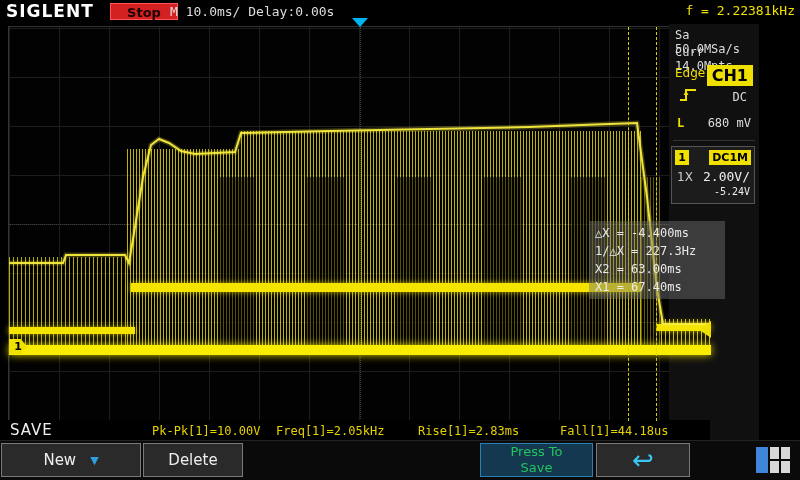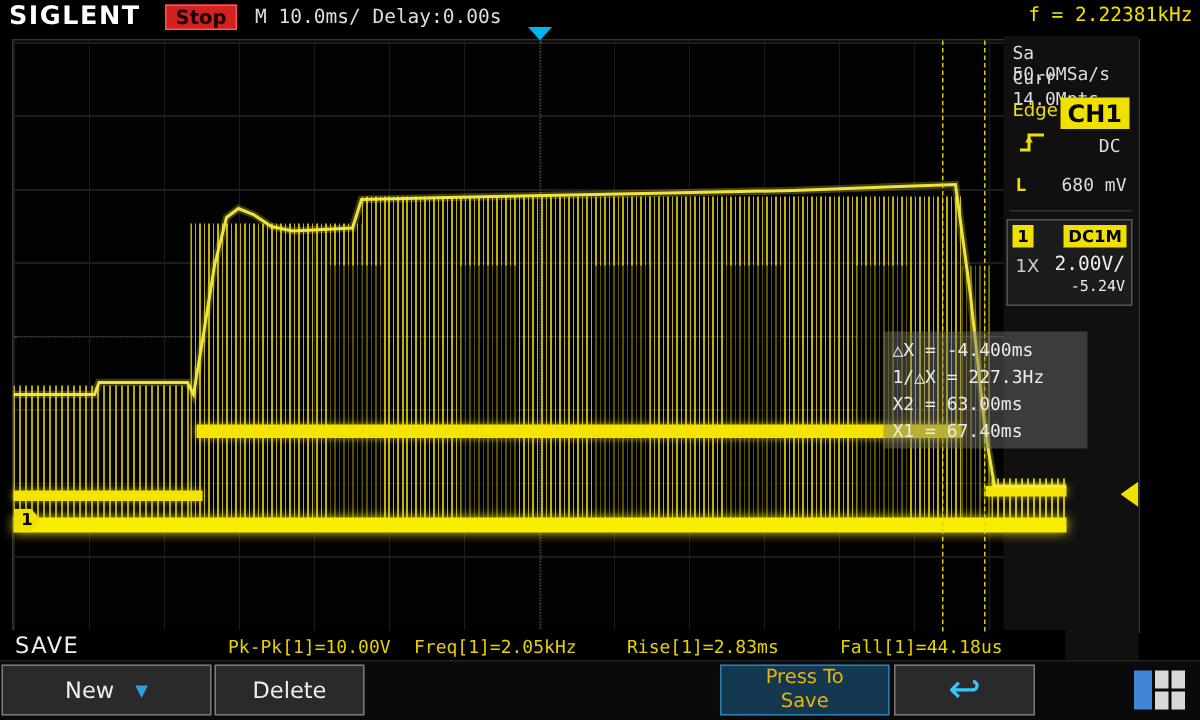--- a/index.html
+++ b/index.html
@@ -3,34 +3,34 @@
 <meta charset="utf-8">
 <style>
   html,body { margin:0; padding:0; background:#000; }
   .screen { position:relative; width:800px; height:480px; background:#000; overflow:hidden;
             font-family:"DejaVu Sans", sans-serif; }
 
   
   .topbar { position:absolute; left:0; top:0; width:800px; height:24px; background:#000; }
   .logo { position:absolute; left:6px; top:1px; color:#fff; font-weight:bold; font-size:17px;
           letter-spacing:1px; }
-  .stopbadge { position:absolute; left:110px; top:3px; width:48px; height:17px; background:#d32020;
+  .stopbadge { position:absolute; left:110px; top:3px; width:68px; height:17px; background:#d32020;
                color:#1a0000; font-size:13px; font-weight:bold; text-align:center; line-height:17px;
                border:1px solid #f55; box-sizing:border-box; }
   .tbreadout { position:absolute; left:170px; top:4px; color:#ddd; font-size:13px;
                font-family:"DejaVu Sans Mono", monospace; }
   .freqreadout { position:absolute; right:5px; top:3px; color:#f0e000; font-size:13px;
                  font-family:"DejaVu Sans Mono", monospace; }
 
   
   .plot { position:absolute; left:8px; top:26px; width:702px; height:394px; background:#020202;
           border:1px solid #333; box-sizing:content-box;
           background-image:
             repeating-linear-gradient(90deg, #1d1d1d 0 1px, transparent 1px 50px),
-            repeating-linear-gradient(0deg, #1d1d1d 0 1px, transparent 1px 49px); padding-left: 48px; }
+            repeating-linear-gradient(0deg, #1d1d1d 0 1px, transparent 1px 49px); }
   .plot::before { content:""; position:absolute; left:351px; top:0; bottom:0; border-left:1px dotted #3d3d3d; }
   .plot::after  { content:""; position:absolute; top:197px; left:0; right:0; border-top:1px dotted #3d3d3d; }
 
   .stripes { position:absolute; z-index:1; }
   .gapcol  { position:absolute; z-index:2; }
   .band    { position:absolute; z-index:2; }
   .base    { position:absolute; z-index:3; }
   .wavesvg { position:absolute; left:0; top:0; z-index:3; pointer-events:none; }
   .cursor-line { position:absolute; top:0; bottom:0; width:0; border-left:1px dashed #e6d800;
                  opacity:.95; z-index:4; }
@@ -73,21 +73,21 @@
 
   
   .menubar { position:absolute; left:0; top:440px; width:800px; height:40px; background:#0a0a0a;
              border-top:1px solid #222; }
   .btn { position:absolute; top:2px; height:34px; background:#2a2a2a; border:1px solid #7a7a7a;
          box-sizing:border-box; color:#eee; font-size:15px; display:flex; align-items:center;
          justify-content:center; cursor:default; }
   .btn-new { left:1px; width:140px; }
   .btn-new .dd { color:#2f9fe0; font-size:11px; margin-left:14px; }
   .btn-del { left:143px; width:100px; }
-  .btn-save { left:480px; width:113px; background:#14384f; border:1px solid #2c7fb0; color:#eab308;
+  .btn-save { left:480px; width:113px; background:#14384f; border:1px solid #2c7fb0; color:#22c55e;
               font-size:13px; line-height:16px; flex-direction:column; text-align:center; }
   .btn-ret { left:596px; width:94px; color:#38c6f4; font-size:26px; line-height:26px; }
   .menu-icon { position:absolute; right:10px; top:6px; display:grid;
                grid-template-columns:12px 9px 9px; grid-template-rows:12px 12px; gap:2px; }
   .mi-bar { grid-row:1/3; background:#3f86d8; }
   .mi-sq { background:#d8d8d8; }
 </style>
 </head>
 <body>
 

